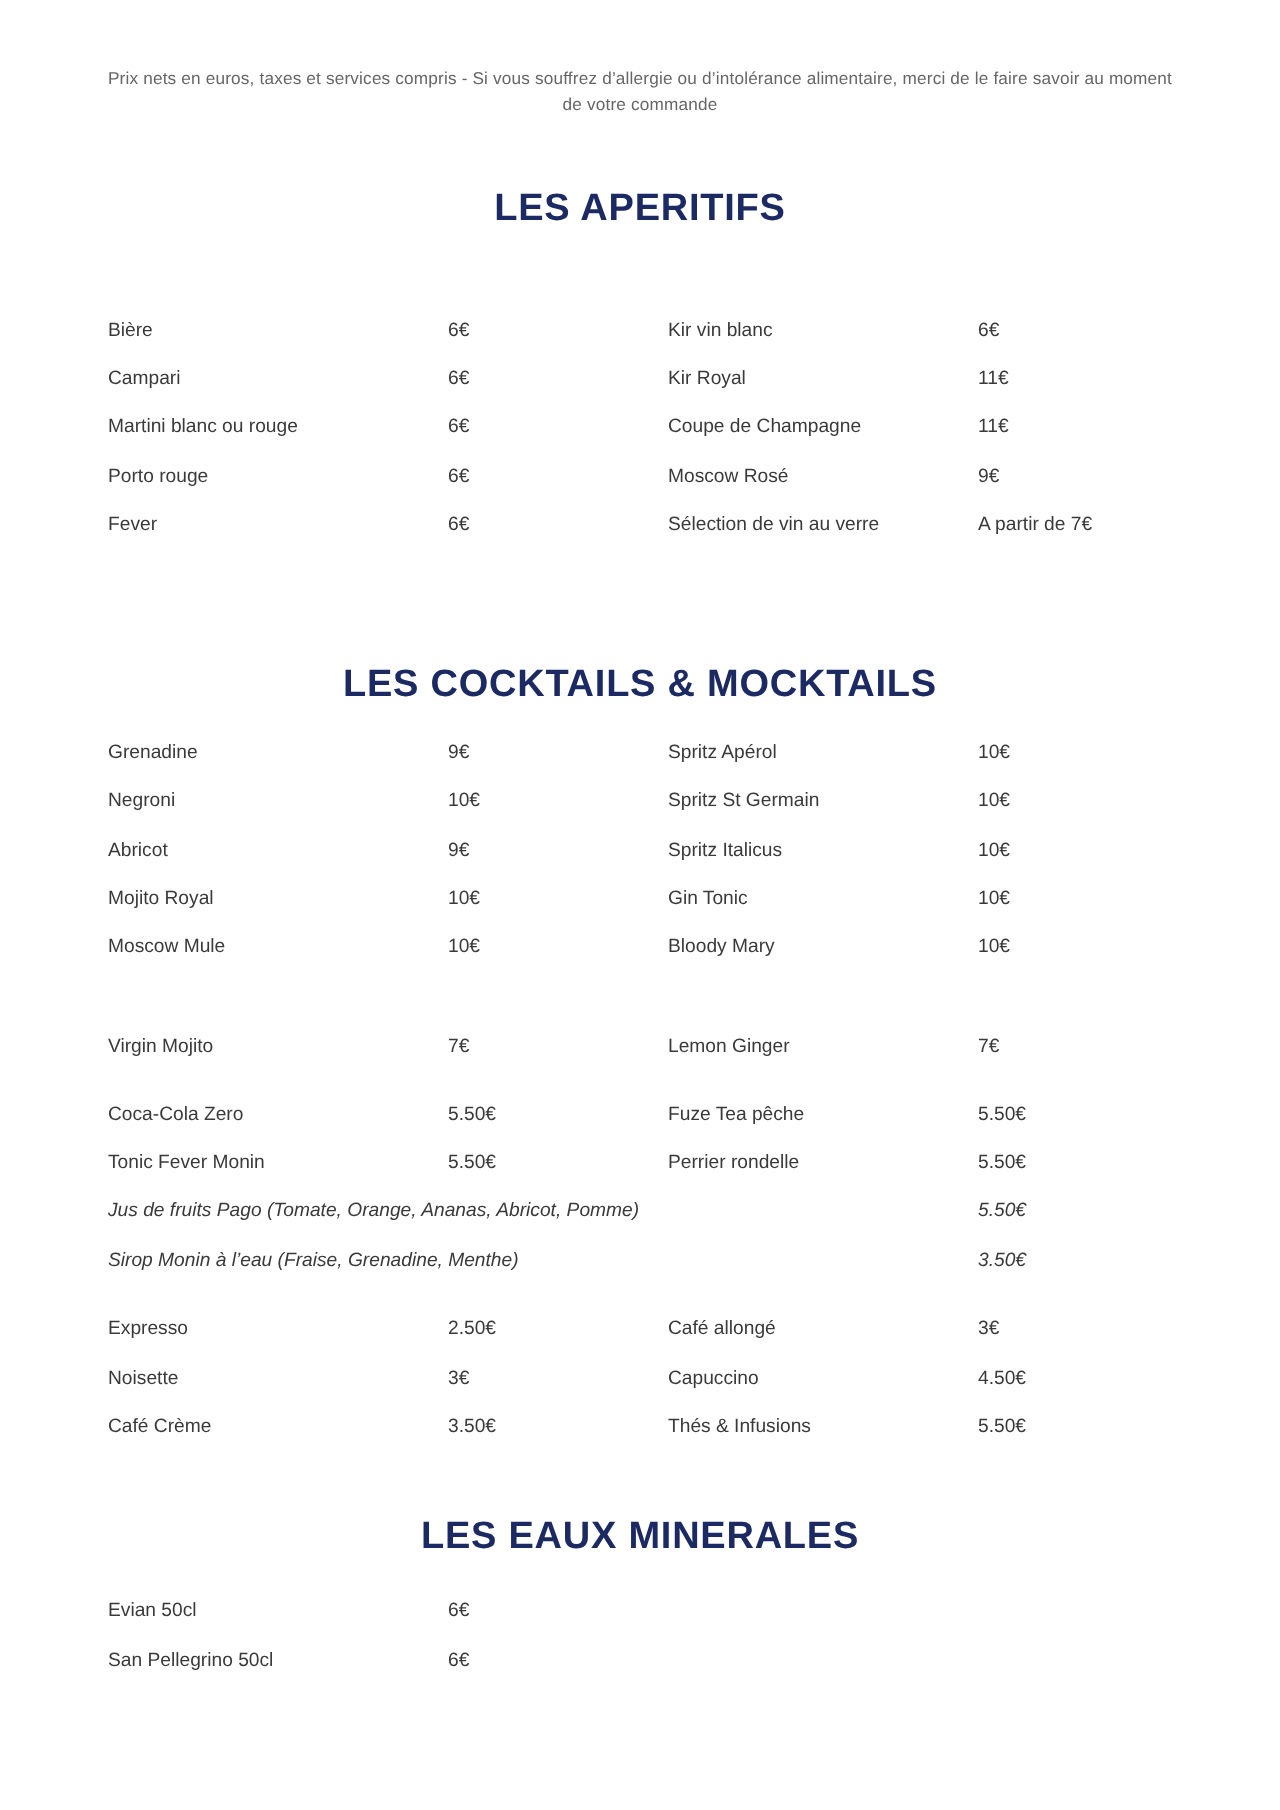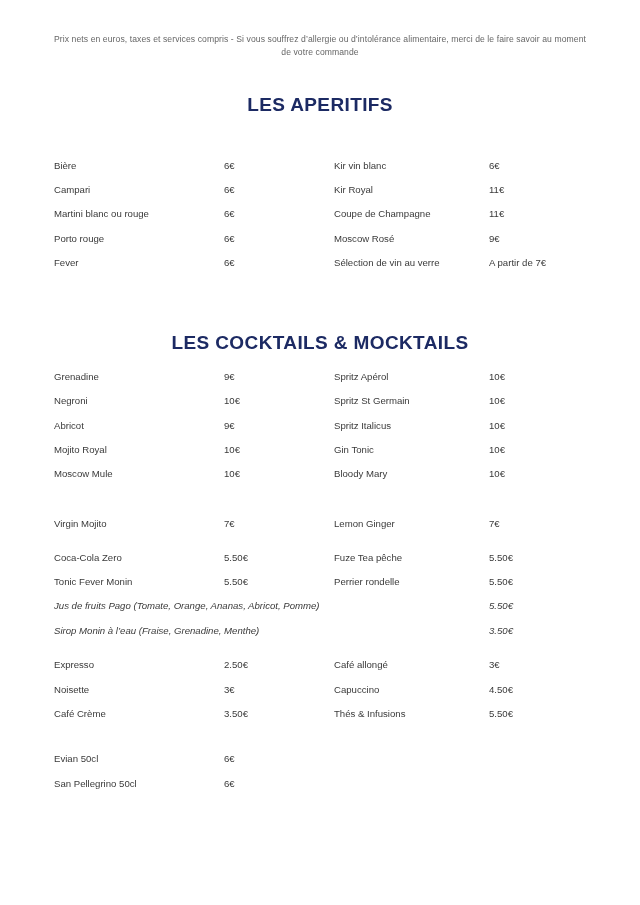--- a/index.html
+++ b/index.html
@@ -195,20 +195,21 @@
       <span class="cell c-price2">4.50€</span>
     </li>
     <li class="row">
       <span class="cell c-name">Café Crème</span>
       <span class="cell c-price">3.50€</span>
       <span class="cell c-name2">Thés &amp; Infusions</span>
       <span class="cell c-price2">5.50€</span>
     </li>
   </ul>
 
+  <h2 class="section-title title-waters">LES EAUX MINERALES</h2>
   <ul class="items items-waters">
     <li class="row">
       <span class="cell c-name">Evian 50cl</span>
       <span class="cell c-price">6€</span>
     </li>
     <li class="row">
       <span class="cell c-name">San Pellegrino 50cl</span>
       <span class="cell c-price">6€</span>
     </li>
   </ul>

